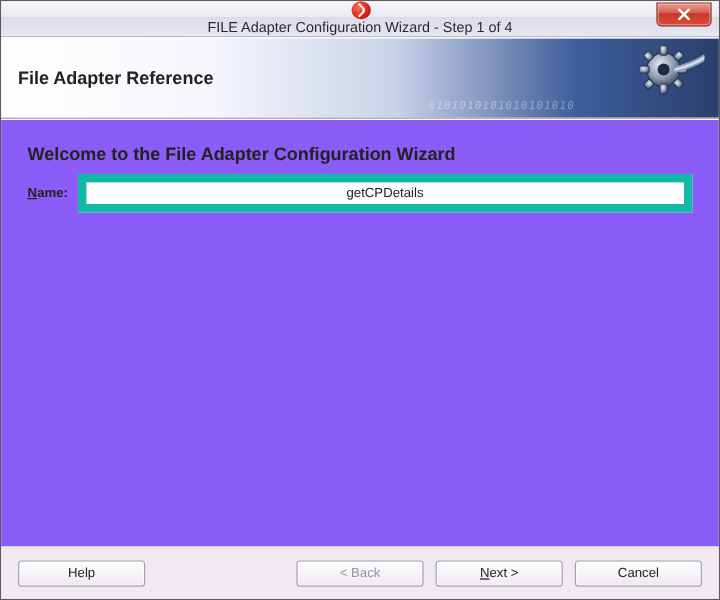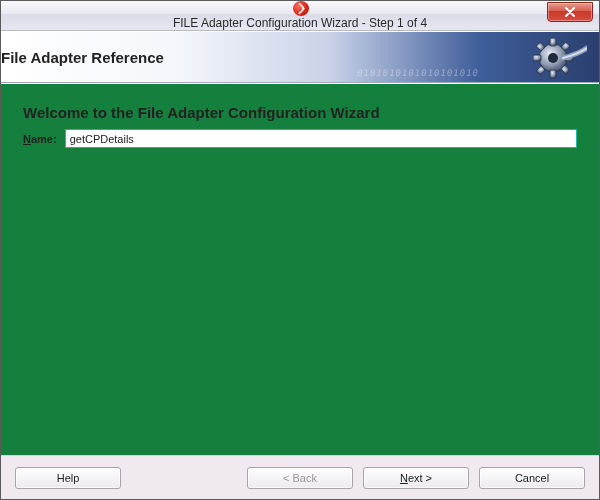--- a/index.html
+++ b/index.html
@@ -4,31 +4,31 @@
 <style>
   * { box-sizing: border-box; }
   html, body { margin:0; padding:0; width:600px; height:500px; font-family: Tahoma, Arial, sans-serif; font-size:11px; background:#fff; }
   .window { width:600px; height:500px; border:1px solid #5a5a5a; position:relative; background:#f0e9ef; display:flex; flex-direction:column; }
   .titlebar { height:30px; background:linear-gradient(to bottom,#f7f7fb 0%,#e9e9f1 45%,#dcdce9 46%,#e7e7f2 100%); display:flex; align-items:center; position:relative; border-bottom:1px solid #b9b9c4;flex-direction:column; }
   .title-icon { width:16px; height:16px; border-radius:50%; background:radial-gradient(circle at 35% 35%, #ff6b5b 0%, #d42314 60%, #9a130a 100%); margin:0 6px 0 8px; position:relative; }
   .title-icon::after { content:""; position:absolute; width:7px; height:7px; border:2px solid #fff; border-top:none; border-left:none; transform:rotate(-45deg); left:2px; top:3px; border-radius:0 0 4px 0; opacity:0.9; }
   .title-text { color:#2a2a2a; font-size:12px; }
   .win-close { position:absolute; right:6px; top:1px; width:46px; height:20px; border-radius:0 0 4px 4px; background:linear-gradient(to bottom,#e89a90 0%, #d65c4f 45%, #c63a2a 46%, #d94b3a 100%); border:1px solid #8a2419; display:flex; align-items:center; justify-content:center; color:#fff; font-weight:bold; box-shadow:inset 0 0 0 1px rgba(255,255,255,0.35); }
   .win-close svg { width:12px; height:10px; }
-  .banner { height:52px; background:linear-gradient(to right,#ffffff 0%,#f4f6fb 30%, #c9d2e8 55%, #3f5e9a 80%, #2a3f6e 100%); border-top:1px solid #fff; border-bottom:1px solid #a7a7b4; position:relative; display:flex; align-items:center; overflow:hidden;text-align:center; }
+  .banner { height:68px; background:linear-gradient(to right,#ffffff 0%,#f4f6fb 30%, #c9d2e8 55%, #3f5e9a 80%, #2a3f6e 100%); border-top:1px solid #fff; border-bottom:1px solid #a7a7b4; position:relative; display:flex; align-items:center; padding-left:14px; overflow:hidden;text-align:center; }
   .banner-title { font-size:15px; font-weight:bold; color:#222; }
   .gear { position:absolute; right:12px; top:4px; }
-  .content { flex:1; padding:20px 22px 0 22px; background:#15803d; border-top:1px solid #fff; }
+  .content { flex:1; padding:20px 22px 0 22px; background:#8b5cf6; border-top:1px solid #fff; }
   .welcome-title { font-size:15px; color:#222; margin:0 0 8px 0; }
   .desc { font-size:11px; color:#222; line-height:1.35; margin:0 0 18px 0; }
   .prompt { font-size:11px; color:#222; margin:0 0 22px 0; }
   .field-row { display:flex; align-items:center; gap:8px; }
   .field-label { font-size:11px; color:#222;font-weight:bold; }
   .field-label .u { text-decoration:underline; }
-  .field-input { flex:1; height:19px; border:1px solid #14b8a6; background:#fff; font-size:11px; padding:2px 4px; color:#222; }
+  .field-input { flex:1; height:32px; border:7px solid #14b8a6; background:#fff; font-size:11px; padding:2px 4px; color:#222;text-align:center; }
   .button-bar { height:44px; border-top:1px solid #d6cfd6; display:flex; align-items:center; padding:0 14px; gap:0; background:#f0e9ef; }
   .spacer { flex:1; }
   .btn { width:106px; height:22px; margin-left:10px; font-size:11px; background:linear-gradient(to bottom,#fdfdfe,#eceaf0); border:1px solid #a9a3aa; border-radius:3px; color:#222; display:flex; align-items:center; justify-content:center; box-shadow:inset 0 0 0 1px rgba(255,255,255,0.6); cursor:pointer; }
   .btn.disabled { color:#9a949b; cursor:default; }
   .btn.help { margin-left:0; }
   .btn .u { text-decoration:underline; }
   .digits { position:absolute; right:120px; bottom:4px; color:rgba(255,255,255,0.35); font-family:monospace; font-size:9px; letter-spacing:1px; white-space:nowrap; transform:skewX(-8deg); }
 </style>
 </head>
 <body>

